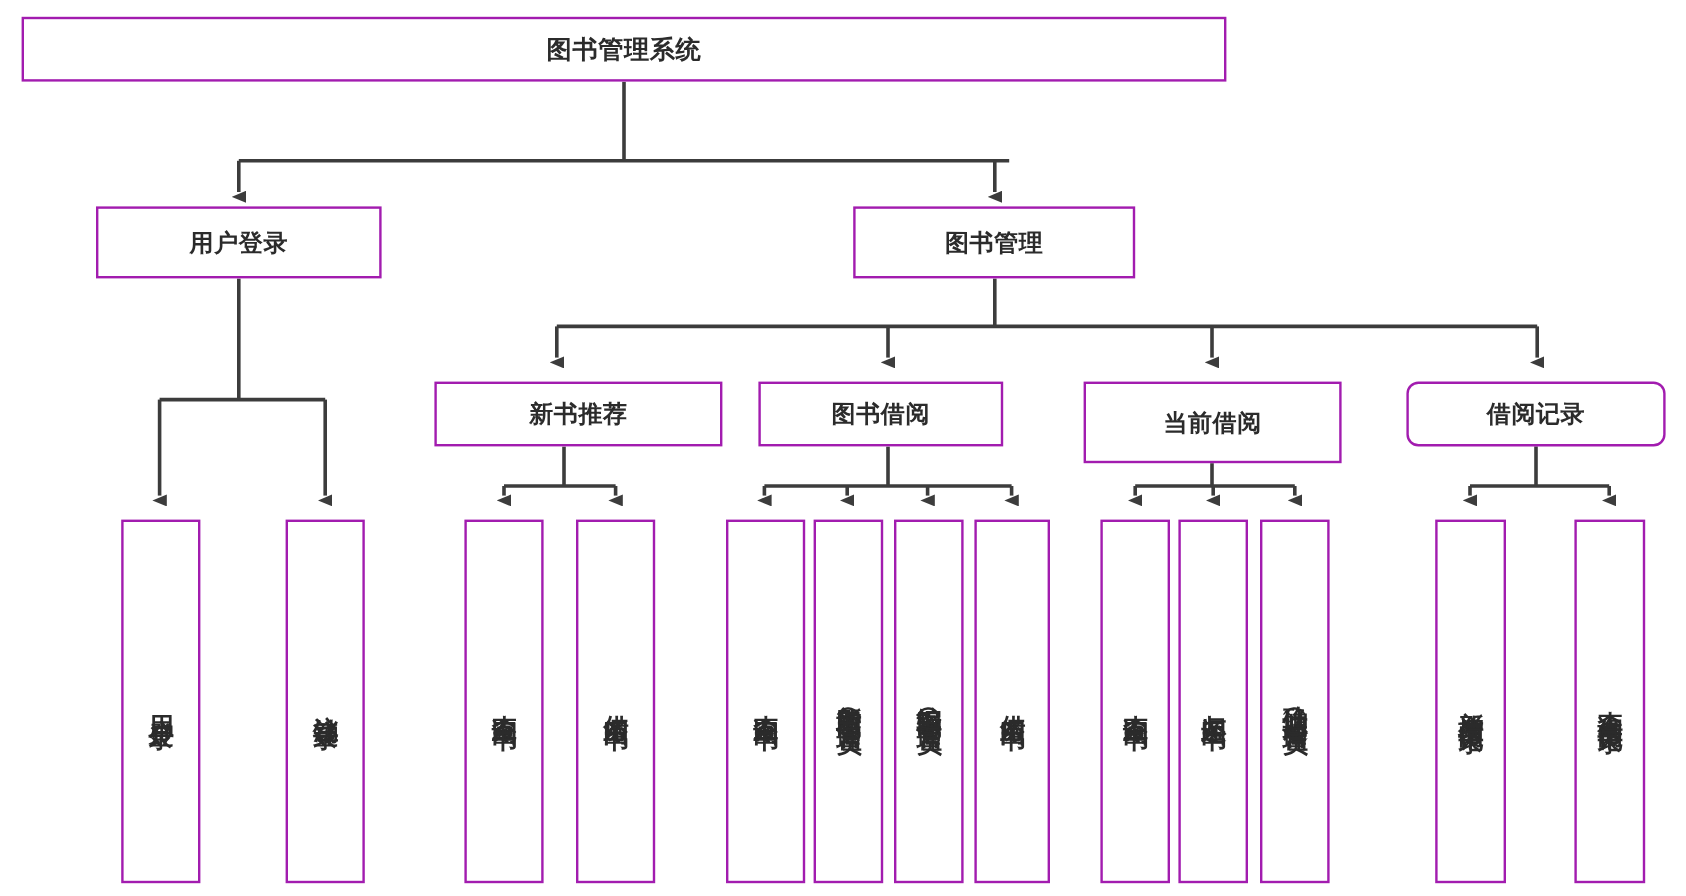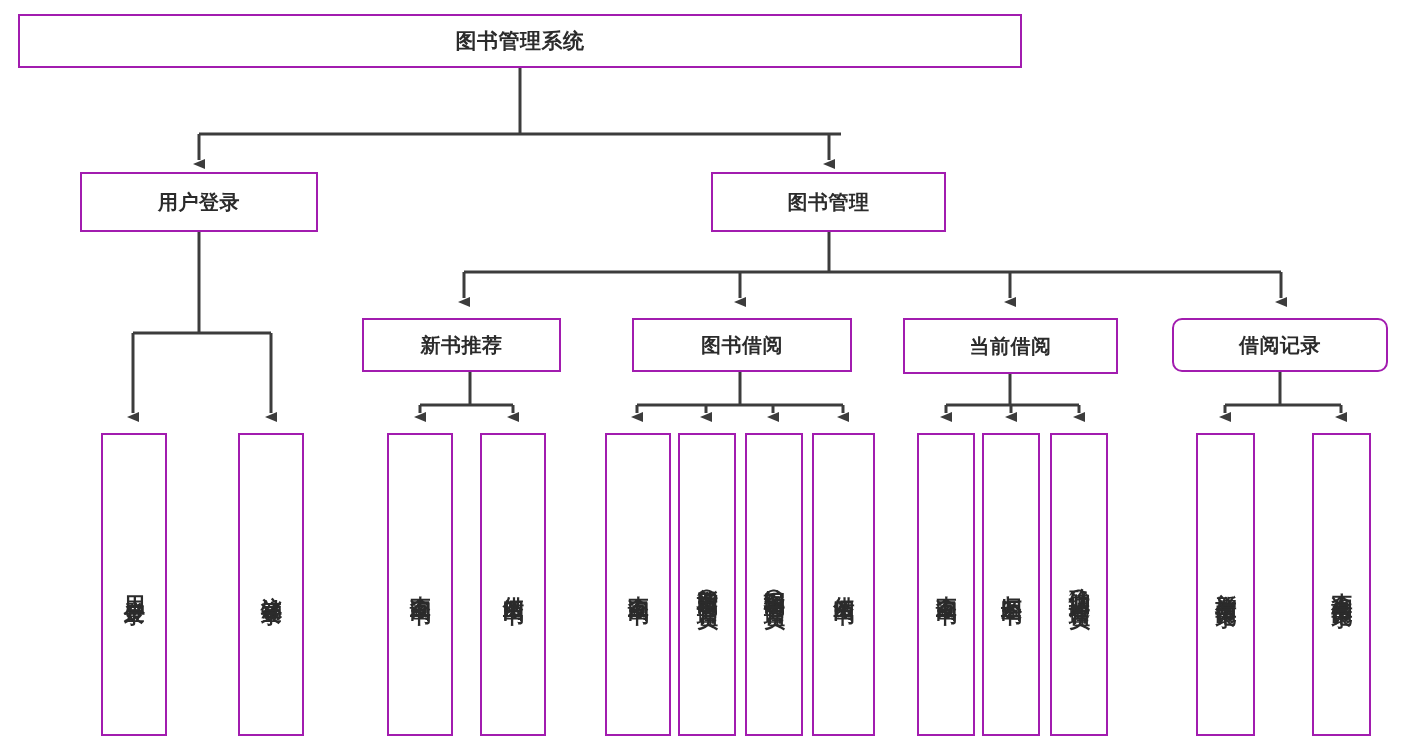--- a/index.html
+++ b/index.html
@@ -129,27 +129,27 @@
     <span>图书管理系统</span>
   </div>
 
   <div class="node node-l1" style="left:80px; top:172px; width:238px; height:60px;">
     <span>用户登录</span>
   </div>
   <div class="node node-l1" style="left:711px; top:172px; width:235px; height:60px;">
     <span>图书管理</span>
   </div>
 
-  <div class="node node-l2" style="left:362px; top:318px; width:199px; height:54px;align-items:center;">
+  <div class="node node-l2" style="left:362px; top:318px; width:240px; height:54px;align-items:center;">
     <span>新书推荐</span>
   </div>
-  <div class="node node-l2" style="left:632px; top:318px; width:220px; height:54px;">
+  <div class="node node-l2" style="left:632px; top:318px; width:204px; height:54px;">
     <span>图书借阅</span>
   </div>
-  <div class="node node-l2" style="left:903px; top:318px; width:215px; height:56px;">
+  <div class="node node-l2" style="left:903px; top:318px; width:215px; height:68px;">
     <span>当前借阅</span>
   </div>
   <div class="node node-l2" style="left:1172px; top:318px; width:216px; height:54px;border-radius:10px;">
     <span>借阅记录</span>
   </div>
 
   <div class="node node-leaf" style="left:101px; top:433px; width:66px; height:303px;">
     <span class="vtext">用户登录</span>
   </div>
   <div class="node node-leaf" style="left:238px; top:433px; width:66px; height:303px;">

